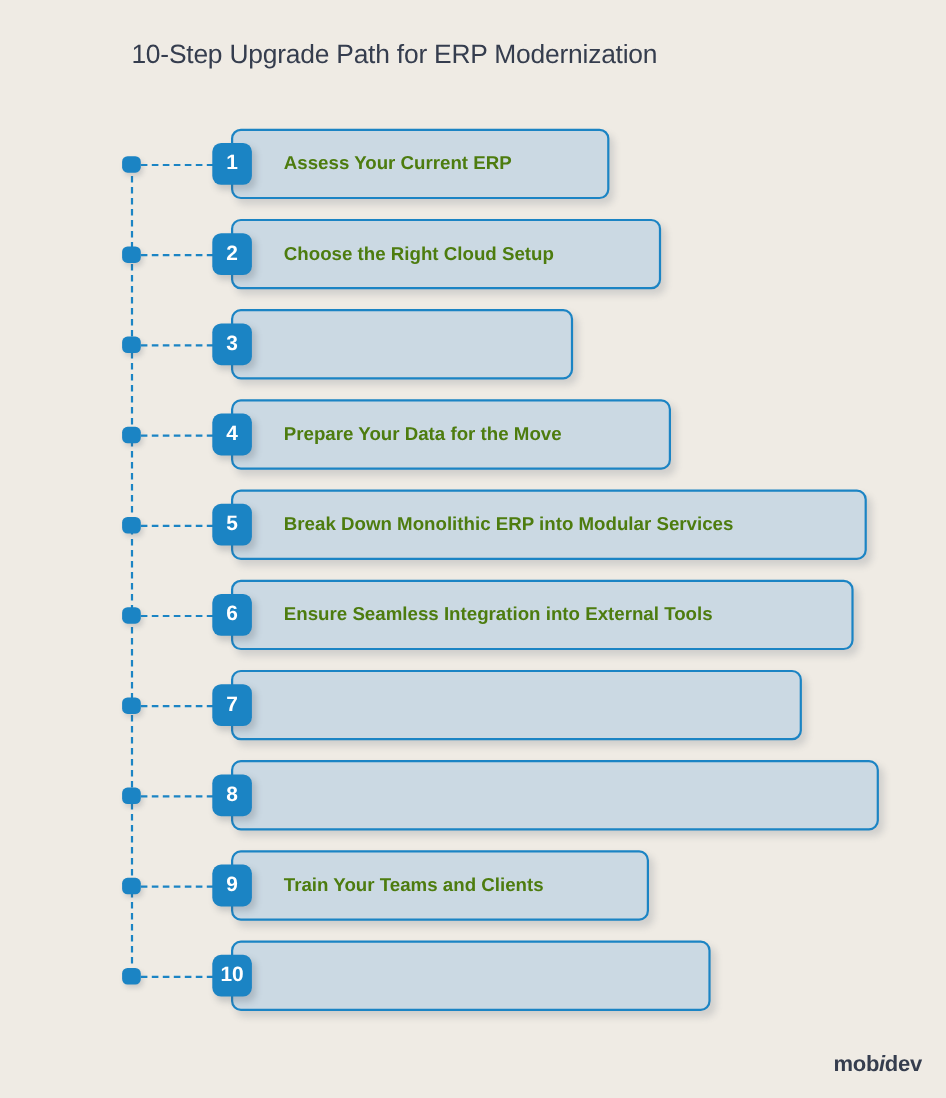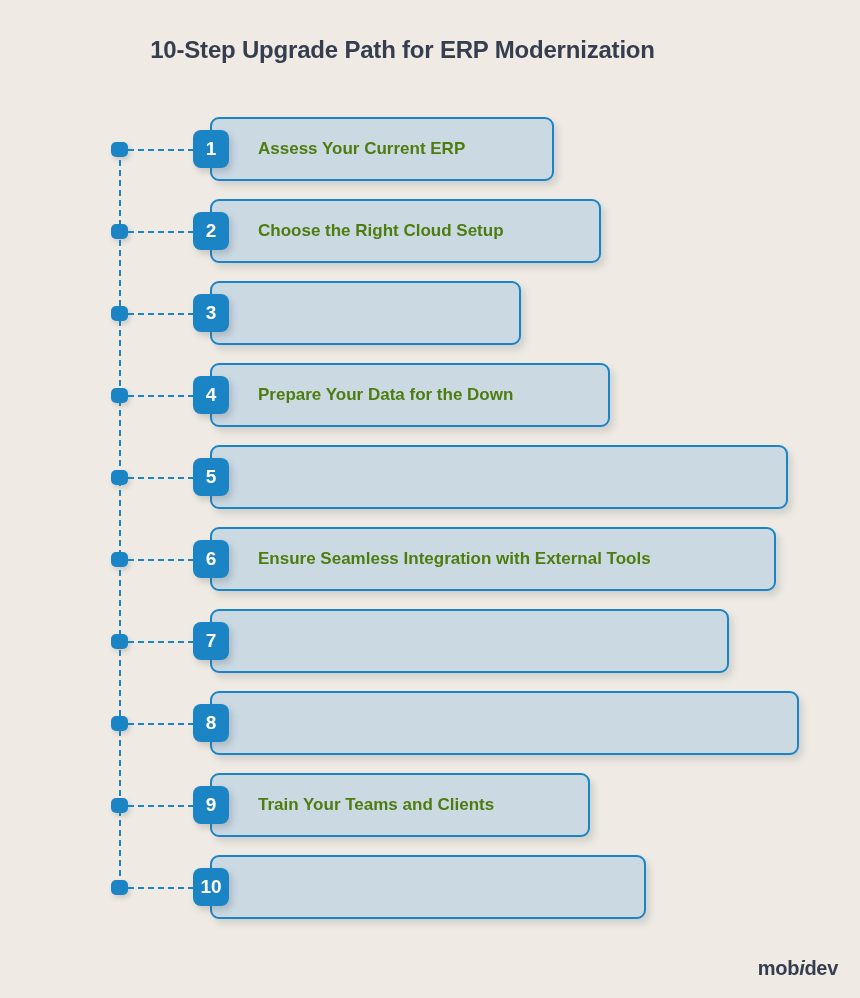--- a/index.html
+++ b/index.html
@@ -16,25 +16,24 @@
   }
 
   
   .page-title {
     position: absolute;
     left: 0;
     top: 36px;
     width: 717px;
     text-align: center;
     font-size: 24px;
-    font-weight: bold;
+    font-weight: normal;
     color: #353d4e;
     letter-spacing: -0.2px;
     white-space: nowrap;
-    margin-left: 44px;
   }
 
   
   .timeline {
     position: absolute;
     left: 0;
     top: 0;
     width: 860px;
     height: 998px;
     pointer-events: none;
@@ -169,30 +168,31 @@
       <div class="step-card" style="width: 391px;"></div>
       <div class="step-label">Choose the Right Cloud Setup</div>
       <div class="step-badge">2</div>
     </div>
     <div class="step-row" style="top: 281px; width: 328px;">
       <div class="step-card" style="width: 311px;"></div>
       <div class="step-badge">3</div>
     </div>
     <div class="step-row" style="top: 363px; width: 417px;">
       <div class="step-card" style="width: 400px;"></div>
-      <div class="step-label">Prepare Your Data for the Down</div>
+      <div class="step-label">Prepare Your Data for the Move</div>
       <div class="step-badge">4</div>
     </div>
     <div class="step-row" style="top: 445px; width: 595px;">
       <div class="step-card" style="width: 578px;"></div>
+      <div class="step-label">Break Down Monolithic ERP into Modular Services</div>
       <div class="step-badge">5</div>
     </div>
     <div class="step-row" style="top: 527px; width: 583px;">
       <div class="step-card" style="width: 566px;"></div>
-      <div class="step-label">Ensure Seamless Integration with External Tools</div>
+      <div class="step-label">Ensure Seamless Integration into External Tools</div>
       <div class="step-badge">6</div>
     </div>
     <div class="step-row" style="top: 609px; width: 536px;">
       <div class="step-card" style="width: 519px;"></div>
       <div class="step-badge">7</div>
     </div>
     <div class="step-row" style="top: 691px; width: 606px;">
       <div class="step-card" style="width: 589px;"></div>
       <div class="step-badge">8</div>
     </div>

